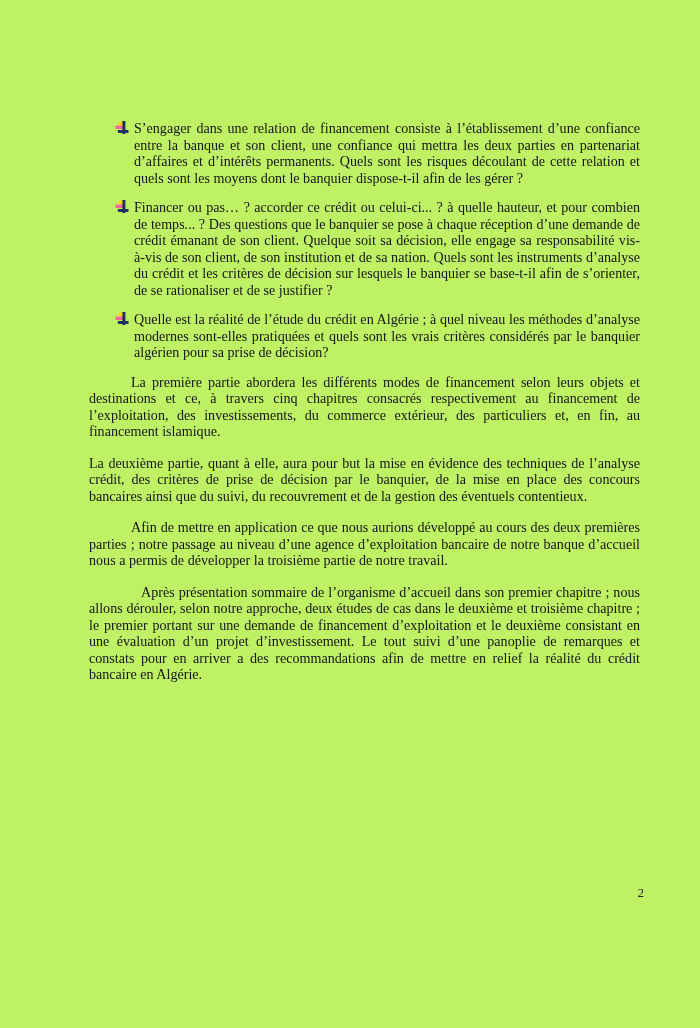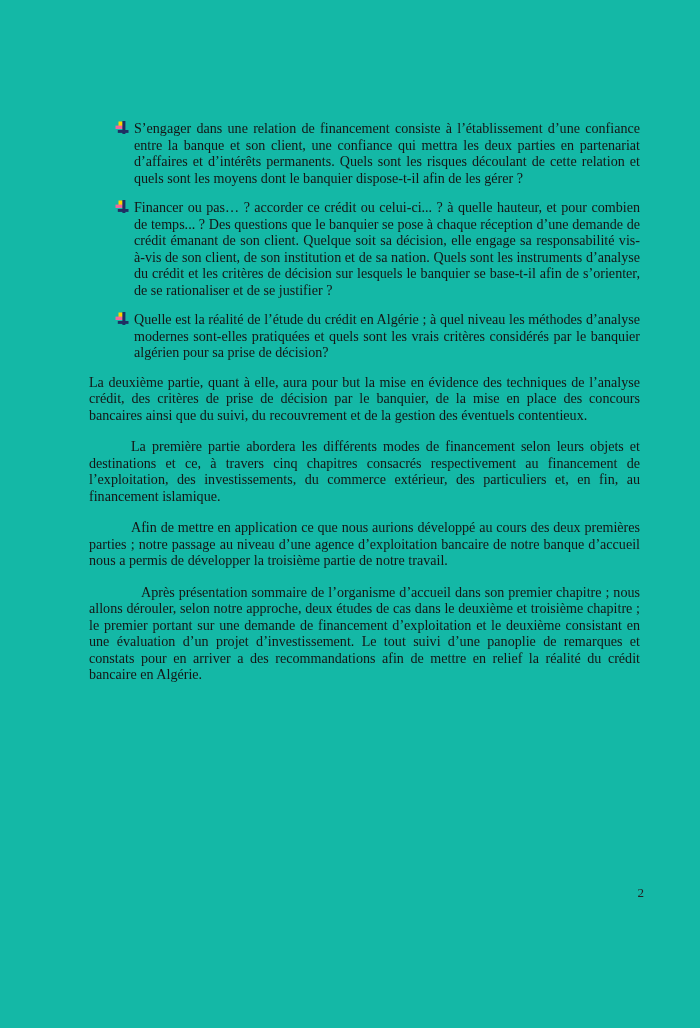--- a/index.html
+++ b/index.html
@@ -4,21 +4,21 @@
 <style>
   * { box-sizing: border-box; }
   html, body {
     margin: 0; padding: 0;
     background: #ffffff;
   }
   .page {
     position: relative;
     width: 700px;
     height: 1028px;
-    background: #14b8a6;
+    background: #bef264;
     font-family: "Liberation Serif", "DejaVu Serif", serif;
     color: #151515;
     overflow: hidden;
   }
   .content {
     position: absolute;
     left: 89px;
     top: 120px;
     width: 551px;
     font-size: 14.1px;
@@ -94,21 +94,21 @@
             <rect x="0.5" y="4.6" width="7.2" height="3.4" fill="#f2679e"></rect>
             <rect x="7.4" y="0" width="3" height="13" fill="#1f2f63"></rect>
             <rect x="2.8" y="9" width="10.7" height="2.9" fill="#1f2f63"></rect>
           </svg>
         </span>
         <span class="bullet-text">Quelle est la réalité de l’étude du crédit en Algérie ; à quel niveau les méthodes d’analyse modernes sont-elles pratiquées et quels sont les vrais critères considérés par le banquier algérien  pour sa  prise de  décision?</span>
       </div>
 
     </div>
 
+    <p class="para indent">La première partie abordera les différents modes de financement selon leurs objets et destinations et ce, à travers cinq chapitres consacrés respectivement au financement de l’exploitation, des investissements, du commerce extérieur, des particuliers et, en fin, au financement islamique.</p>
     <p class="para">La deuxième partie, quant à elle, aura pour but la mise en évidence des techniques de l’analyse crédit, des critères de prise de décision par le banquier, de la mise en place des concours bancaires ainsi que du suivi, du recouvrement et de la gestion des éventuels contentieux.</p>
-    <p class="para indent">La première partie abordera les différents modes de financement selon leurs objets et destinations et ce, à travers cinq chapitres consacrés respectivement au financement de l’exploitation, des investissements, du commerce extérieur, des particuliers et, en fin, au financement islamique.</p>
     <p class="para indent">Afin de mettre en application ce que nous aurions développé au cours des deux premières parties ; notre passage au niveau d’une agence d’exploitation bancaire de notre banque d’accueil nous a permis de développer la troisième partie de notre travail.</p>
     <p class="para indent-lg">Après présentation sommaire de l’organisme d’accueil dans son premier chapitre ; nous allons dérouler, selon notre approche, deux études de cas dans le deuxième et troisième chapitre ; le premier portant sur une demande de financement d’exploitation et le deuxième consistant en une évaluation d’un projet d’investissement. Le tout suivi d’une panoplie de remarques et constats pour en arriver a des recommandations afin de mettre en relief la réalité du crédit bancaire en Algérie.</p>
 
   </div>
 
   <div class="page-number">2</div>
 </div>
 
 </body></html>

